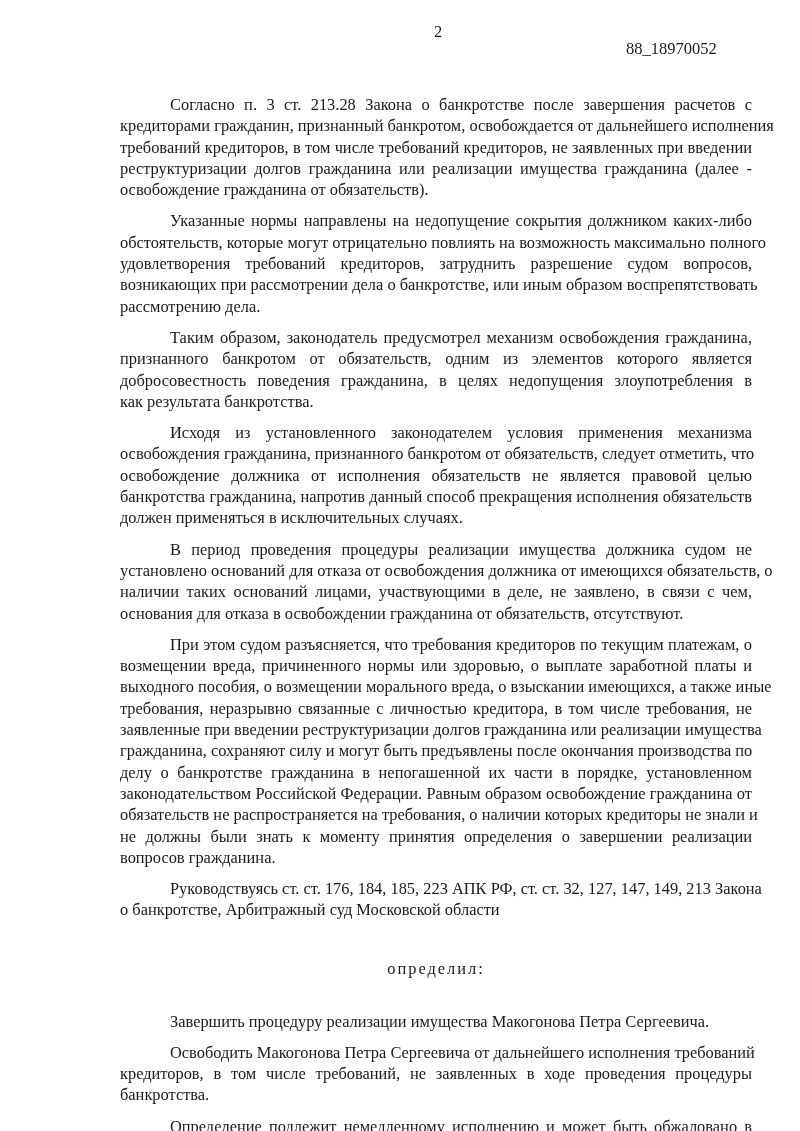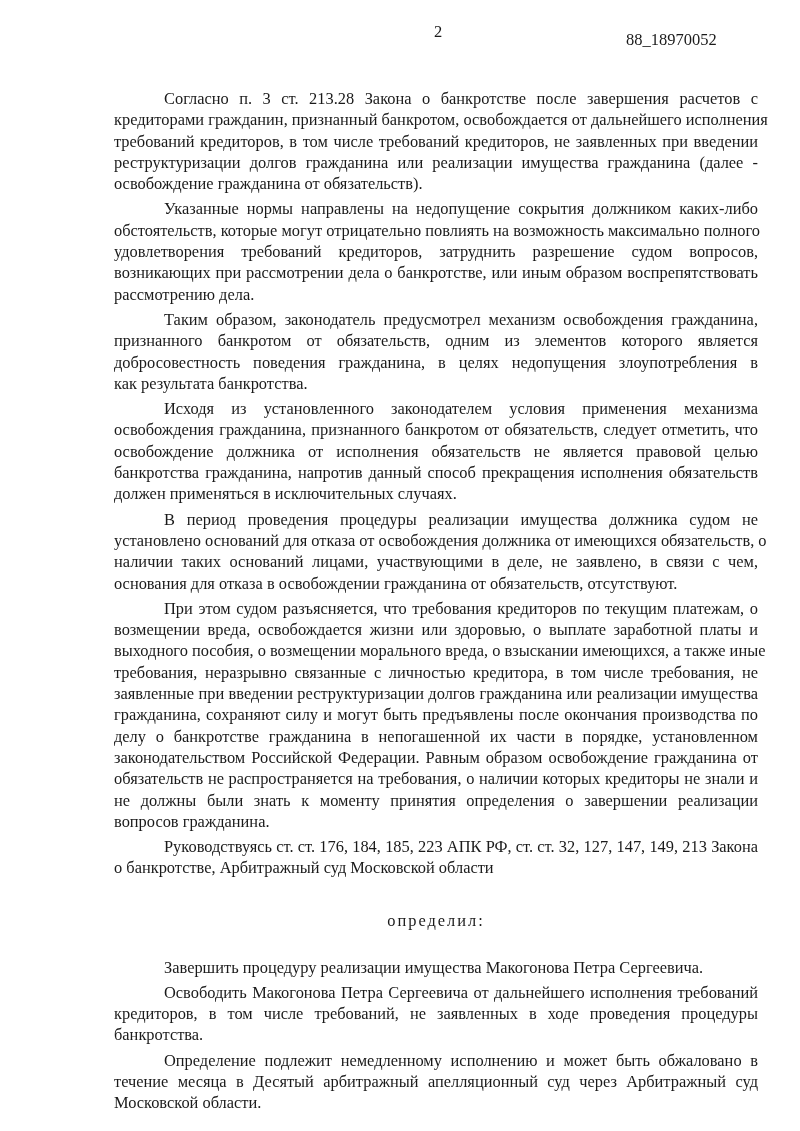--- a/index.html
+++ b/index.html
@@ -1,22 +1,22 @@
 <!DOCTYPE html>
 <html><head>
   <meta charset="utf-8">
   <style>
     html, body { margin: 0; padding: 0; background: #ffffff; }
     body { width: 800px; height: 1131px; position: relative; overflow: hidden;
            font-family: "Liberation Serif", "DejaVu Serif", serif; color: #1a1a1a; }
     .page-header { position: absolute; top: 22px; left: 0; width: 800px; height: 24px; font-size: 16.5px; }
     .page-number { position: absolute; left: 434px; top: 0; }
-    .doc-id { position: absolute; left: 626px; top: 8px; }
+    .doc-id { position: absolute; left: 626px; top: 17px; }
     .body-text { position: absolute; left: 110px; top: 84px; width: 652px; font-size: 16.4px; line-height: 21.3px; }
-    .para { margin: 4px; }
+    .para { margin: 10px; }
     .line { display: block; text-align: justify; text-align-last: justify; white-space: nowrap; height: 21.3px; }
     .line.first { padding-left: 50px; }
     .line.last { text-align-last: left; }
     .decision-heading { text-align: center; letter-spacing: 2px; margin-top: 6px; height: 21.3px; }
     .spacer { height: 21.3px; }
   </style>
 </head>
 <body>
 
 <div class="page-header">
@@ -54,21 +54,21 @@
         <span class="line last">должен применяться в исключительных случаях.</span>
       </div>
       <div class="para">
         <span class="line first">В период проведения процедуры реализации имущества должника судом не</span>
         <span class="line">установлено оснований для отказа от освобождения должника от имеющихся обязательств, о</span>
         <span class="line">наличии таких оснований лицами, участвующими в деле, не заявлено, в связи с чем,</span>
         <span class="line last">основания для отказа в освобождении гражданина от обязательств, отсутствуют.</span>
       </div>
       <div class="para">
         <span class="line first">При этом судом разъясняется, что требования кредиторов по текущим платежам, о</span>
-        <span class="line">возмещении вреда, освобождается жизни или здоровью, о выплате заработной платы и</span>
+        <span class="line">возмещении вреда, причиненного нормы или здоровью, о выплате заработной платы и</span>
         <span class="line">выходного пособия, о возмещении морального вреда, о взыскании имеющихся, а также иные</span>
         <span class="line">требования, неразрывно связанные с личностью кредитора, в том числе требования, не</span>
         <span class="line">заявленные при введении реструктуризации долгов гражданина или реализации имущества</span>
         <span class="line">гражданина, сохраняют силу и могут быть предъявлены после окончания производства по</span>
         <span class="line">делу о банкротстве гражданина в непогашенной их части в порядке, установленном</span>
         <span class="line">законодательством Российской Федерации. Равным образом освобождение гражданина от</span>
         <span class="line">обязательств не распространяется на требования, о наличии которых кредиторы не знали и</span>
         <span class="line">не должны были знать к моменту принятия определения о завершении реализации</span>
         <span class="line last">вопросов гражданина.</span>
       </div>

